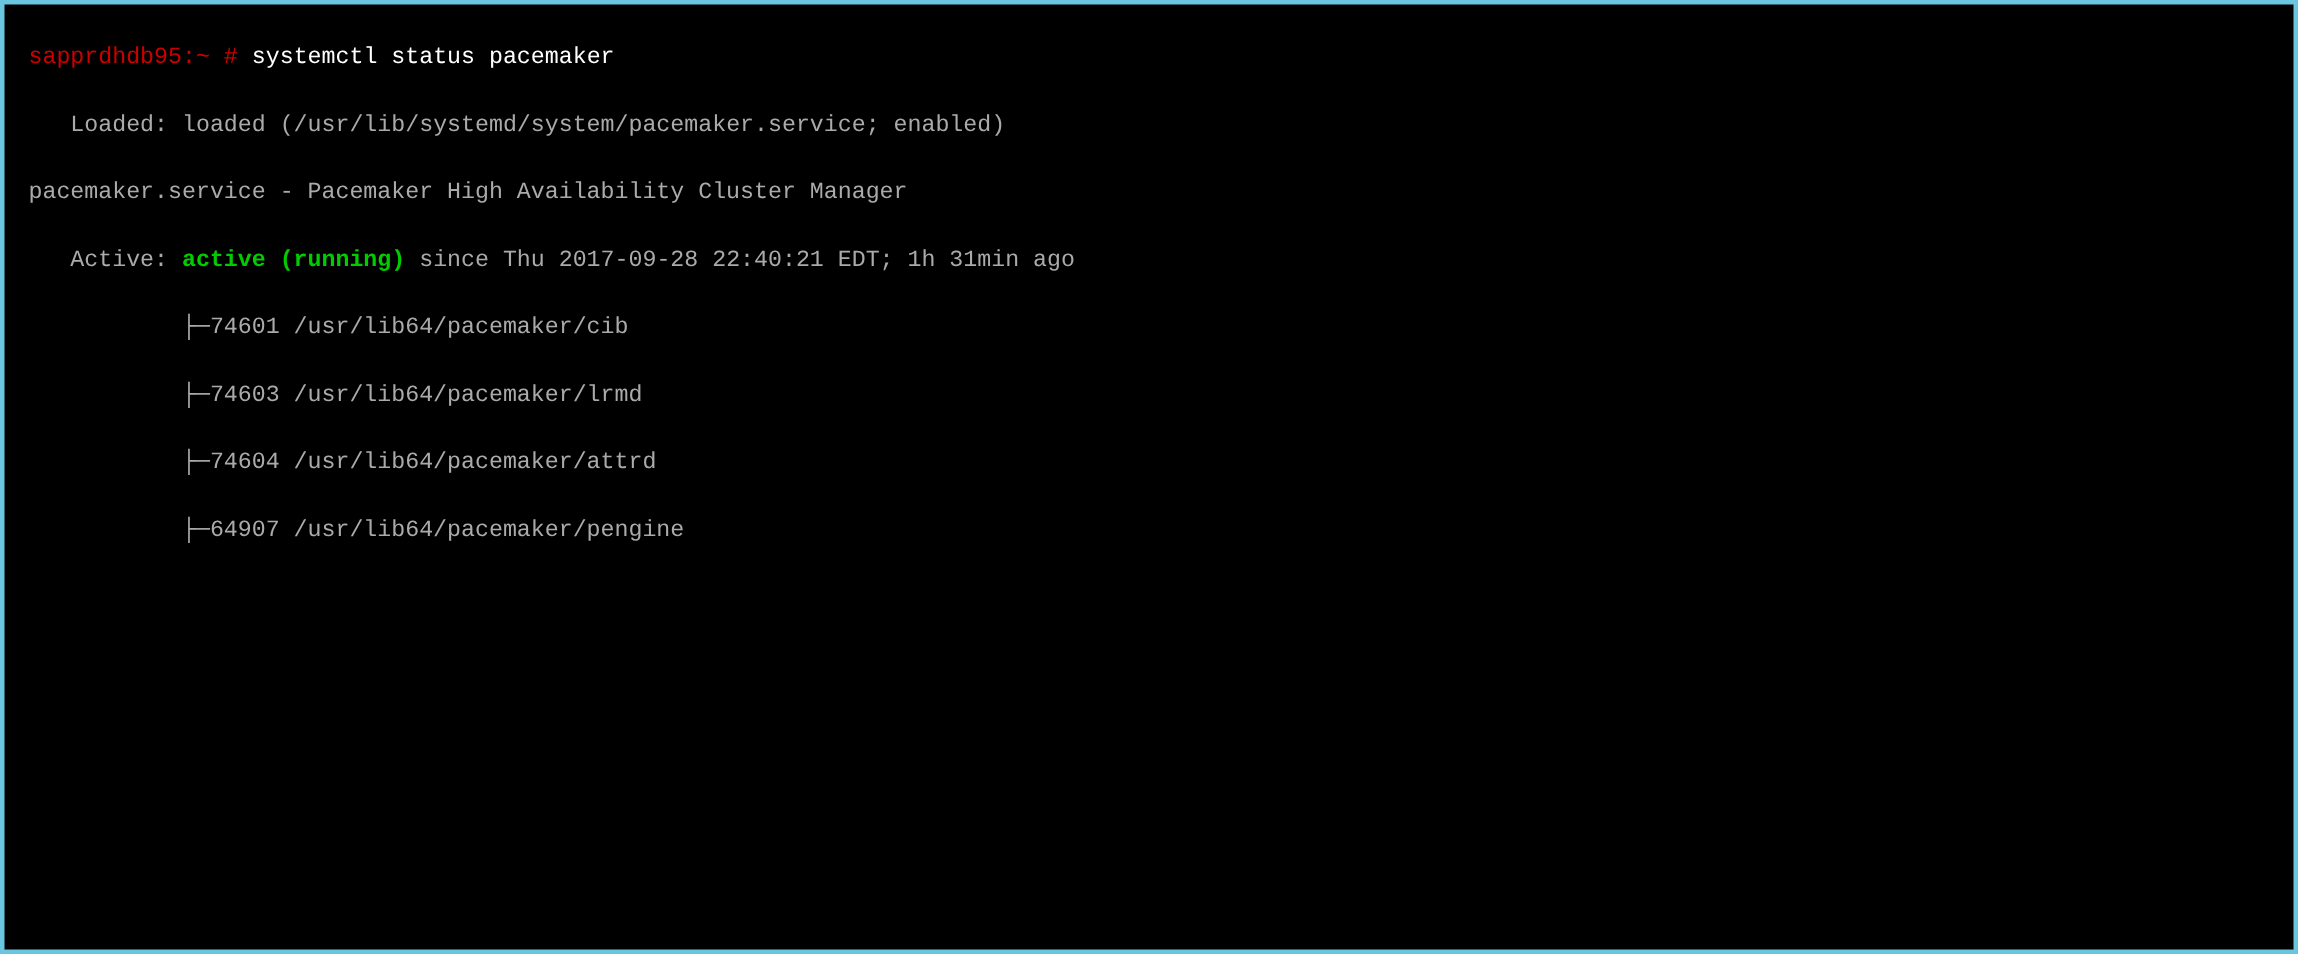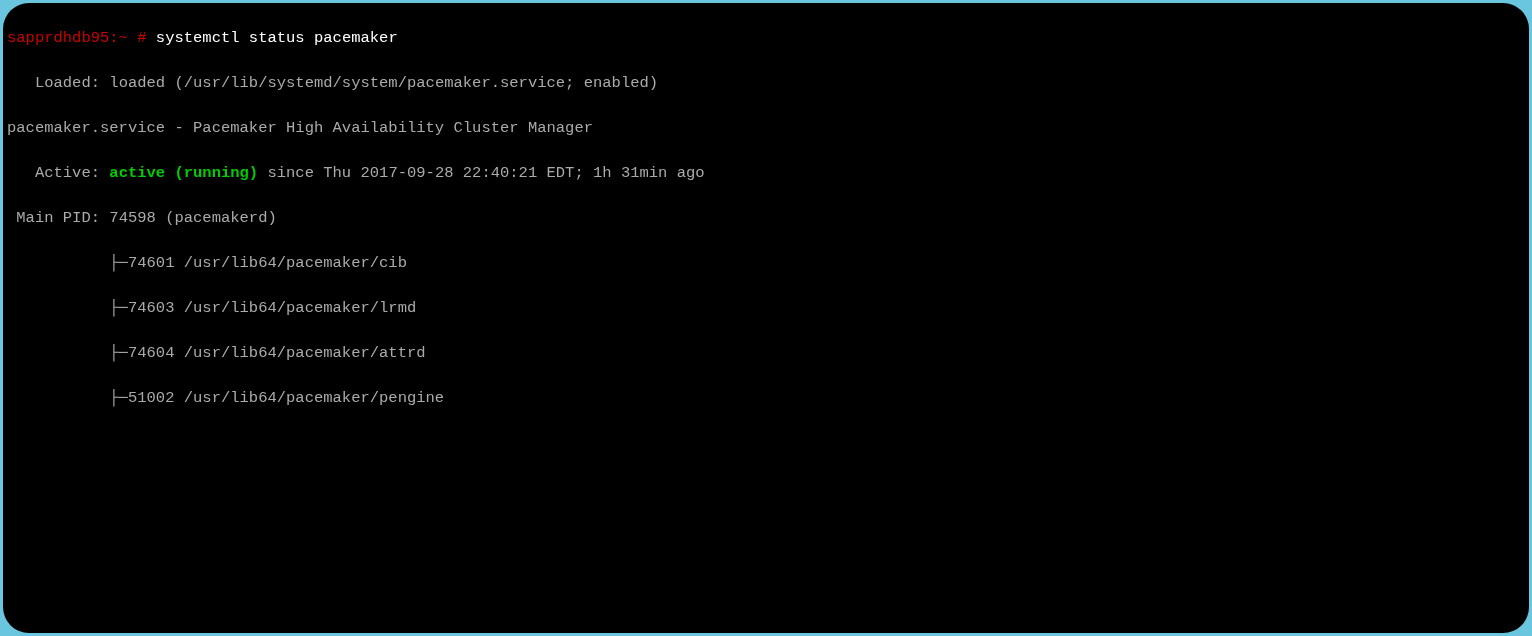--- a/index.html
+++ b/index.html
@@ -15,24 +15,23 @@
       line-height: 1.45;
       width: 1532px;
       height: 636px;
       overflow: hidden;
     }
     .terminal {
       background: #000000;
       color: #cccccc;
       width: 100%;
       height: 100%;
-      padding: 2px 4px;
+      padding: 2px 16px;
       white-space: pre;
       overflow: hidden;
-      border-radius: 26px;
     }
     .prompt-host {
       color: #cc0000;
     }
     .prompt-hash {
       color: #cc0000;
     }
     .white {
       color: #ffffff;
     }
@@ -48,25 +47,24 @@
     }
   </style>
 </head>
 <body>
 
 <div class="terminal">
 <div class="line"><span class="prompt-host">sapprdhdb95:~ </span><span class="prompt-hash">#</span><span class="white"> systemctl status pacemaker</span></div>
 <div class="line"><span class="gray">   Loaded: </span><span class="gray">loaded (/usr/lib/systemd/system/pacemaker.service; enabled)</span></div>
 <div class="line gray">pacemaker.service - Pacemaker High Availability Cluster Manager</div>
 <div class="line"><span class="gray">   Active: </span><span class="green">active (running)</span><span class="gray"> since Thu 2017-09-28 22:40:21 EDT; 1h 31min ago</span></div>
-<div class="line"><span class="gray"> Main PID: </span><span class="gray">74598 (pacemakerd)</span></div>
 <div class="line gray">           ├─74601 /usr/lib64/pacemaker/cib</div>
 <div class="line gray">           ├─74603 /usr/lib64/pacemaker/lrmd</div>
 <div class="line gray">           ├─74604 /usr/lib64/pacemaker/attrd</div>
-<div class="line gray">           ├─51002 /usr/lib64/pacemaker/pengine</div>
+<div class="line gray">           ├─64907 /usr/lib64/pacemaker/pengine</div>
 <div class="line gray"> </div>
 
 
 
 
 
 
 
 
 

